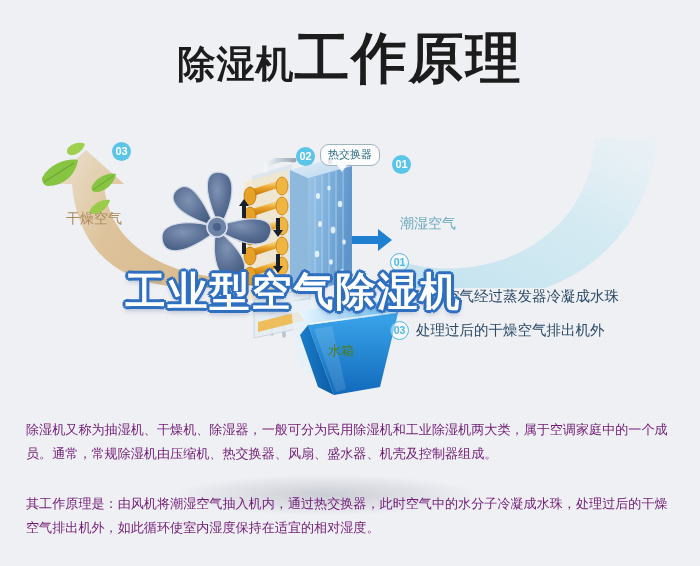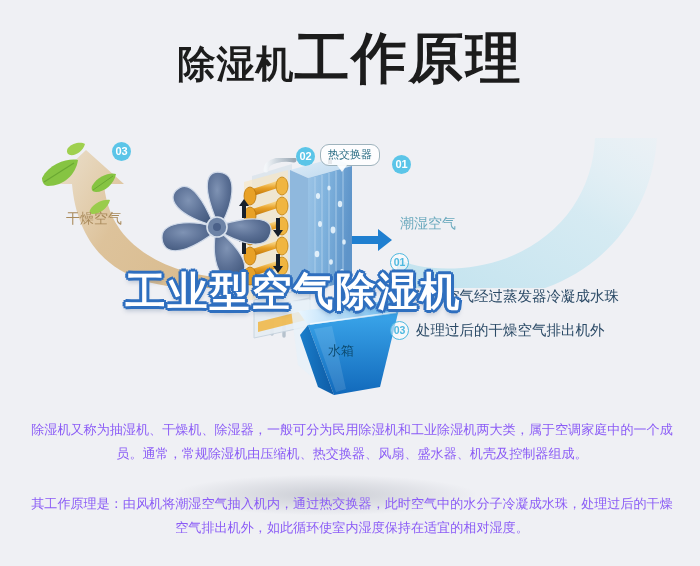--- a/index.html
+++ b/index.html
@@ -138,21 +138,21 @@
 
   .dlabel {
     position: absolute;
     font-size: 14px;
     white-space: nowrap;
     z-index: 12;
     font-family: "Liberation Sans", sans-serif;
   }
   .dlabel.humid { left: 383px; top: 95px; color: #6aa9bd; margin-left: 17px; }
   .dlabel.dry   { left: 66px;  top: 90px; color: #a98a5b; }
-  .dlabel.tank  { left: 328px; top: 222px; color: #0c4a6e; font-size: 13px; }
+  .dlabel.tank  { left: 328px; top: 222px; color: #4d7c0f; font-size: 13px; }
 
   
   .wordmark {
     position: absolute;
     left: 0; top: 264px;
     width: 587px;
     text-align: center;
     font-size: 40px;
     font-weight: bold;
     color: #ffffff;
@@ -199,25 +199,24 @@
   }
 
   
   .copy {
     position: absolute;
     left: 26px; top: 418px;
     width: 652px;
     z-index: 20;
   }
   .copy p {
-    color: #8b5cf6;
+    color: #701a75;
     font-size: 13.1px;
     line-height: 24px;
     font-family: "Liberation Sans", sans-serif;
-    text-align: center;
   }
   .copy p.second { margin-top: 26px; }
 </style>
 </head>
 <body>
 
 <div class="page">
 
   <div class="title-block">
     <span class="title-part-a">除湿机</span><span class="title-part-b">工作原理</span>

